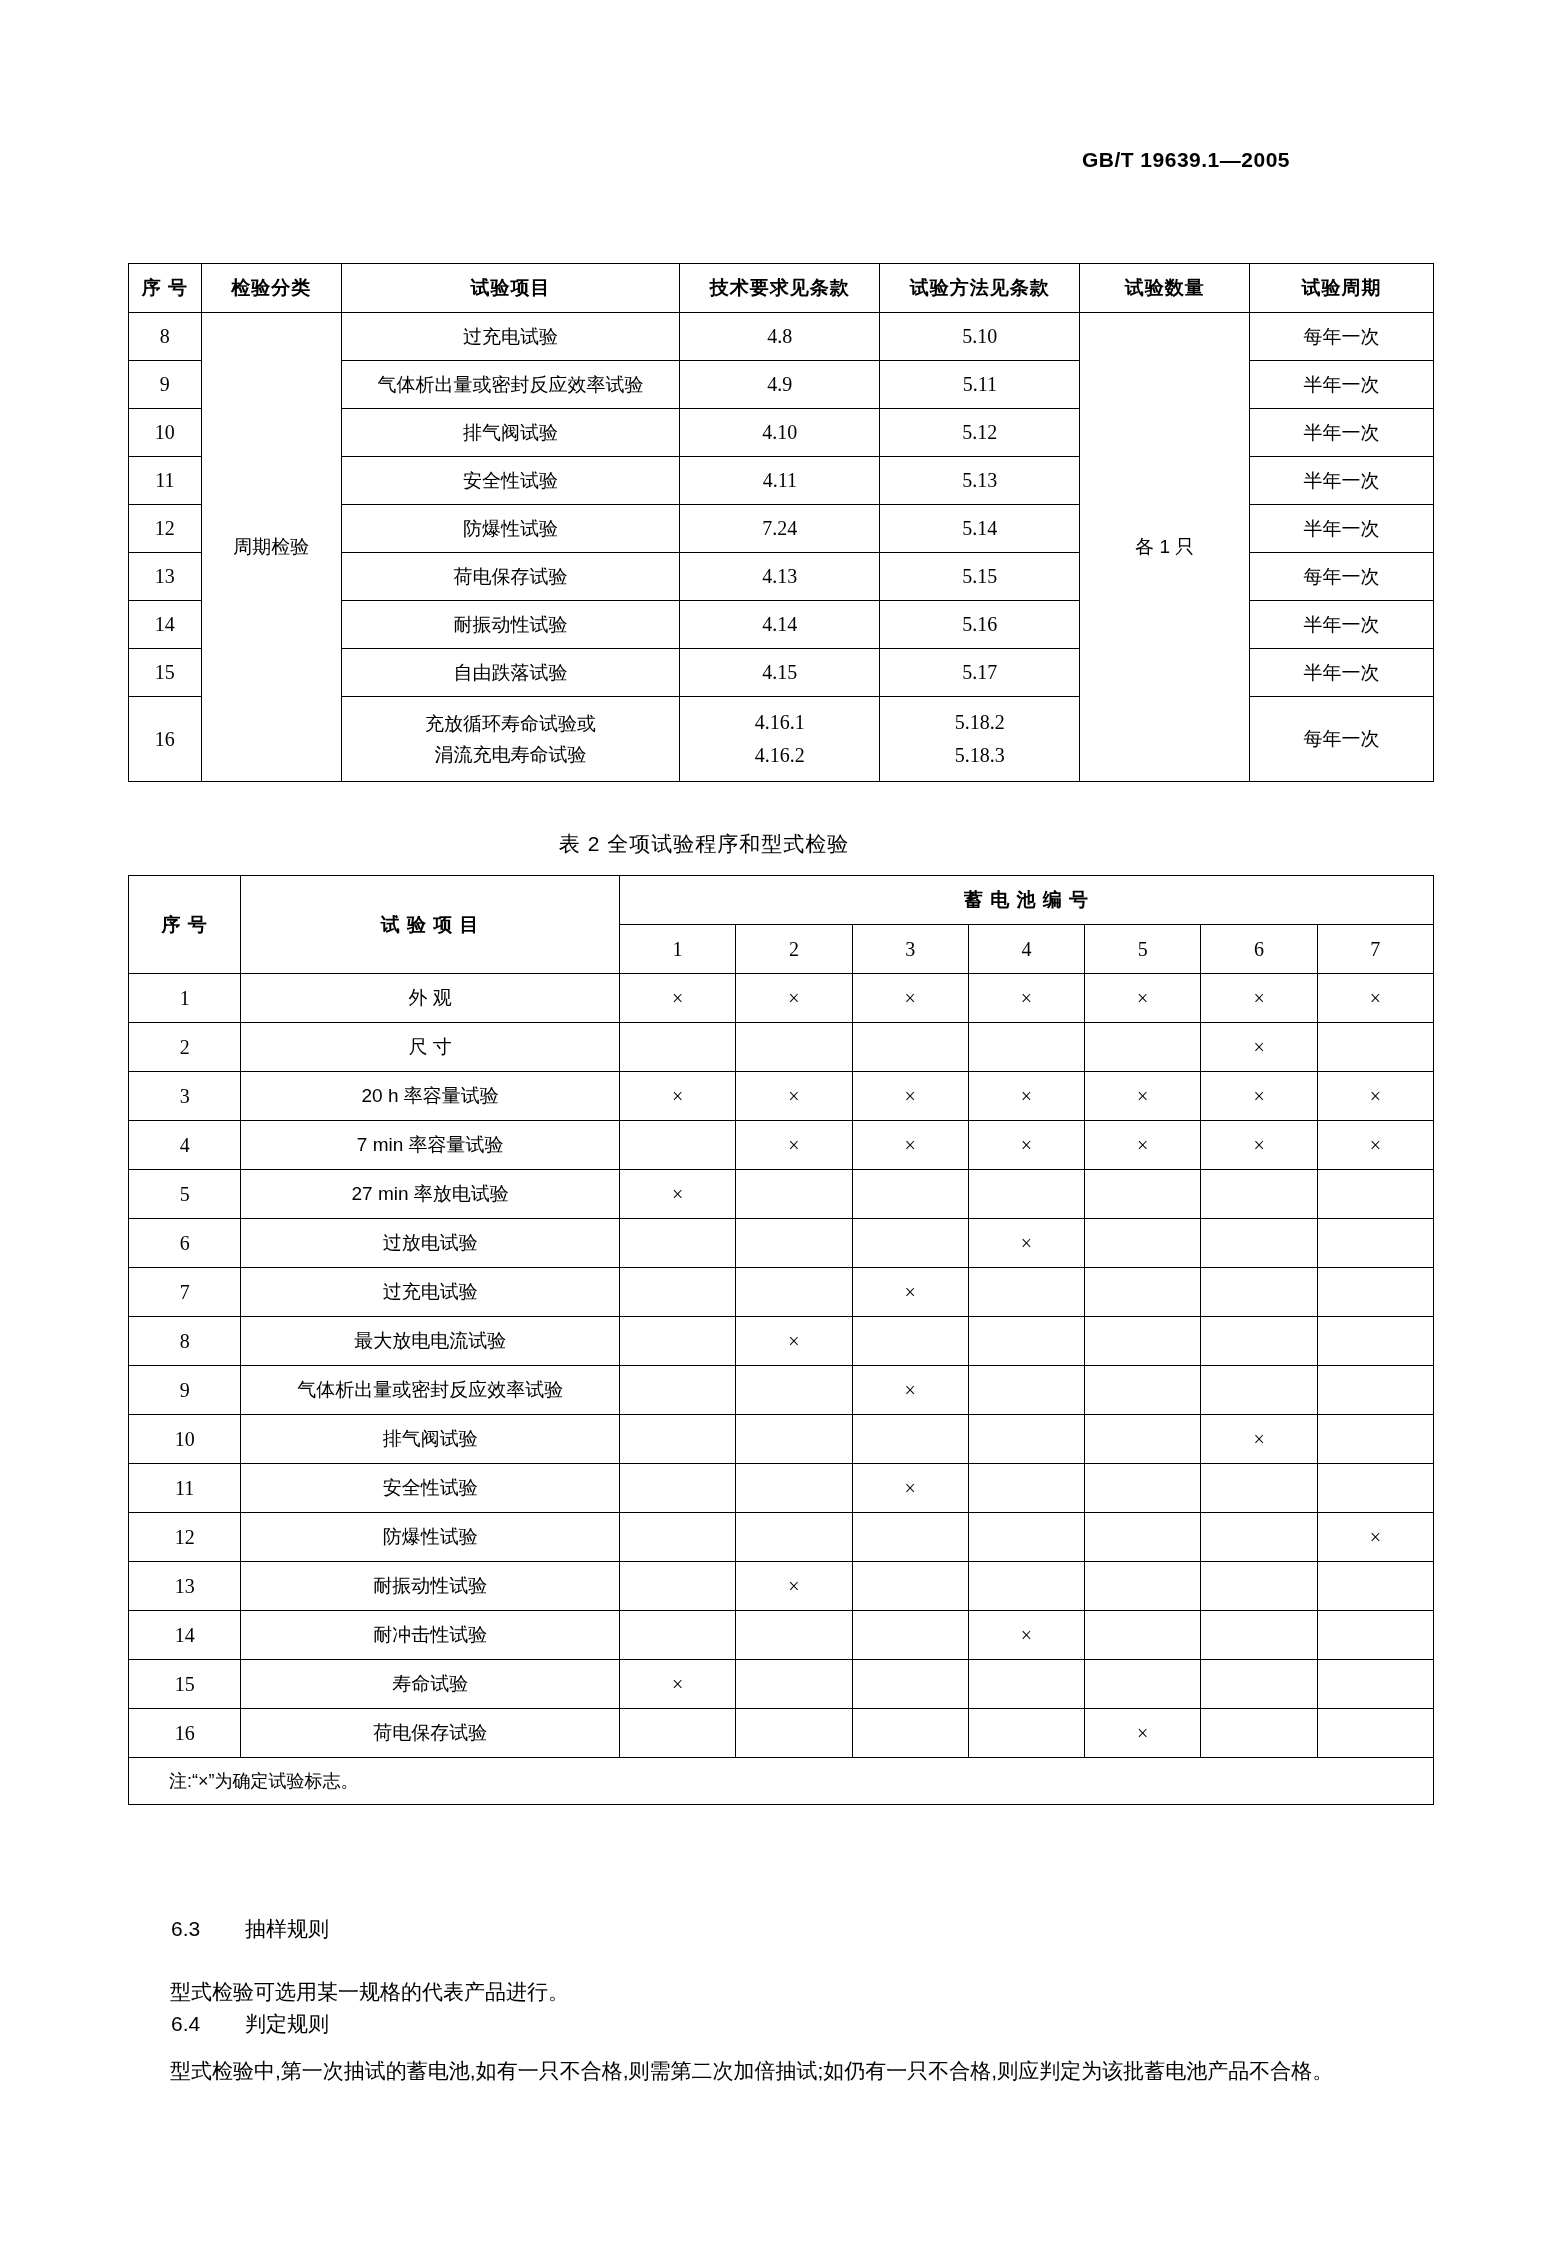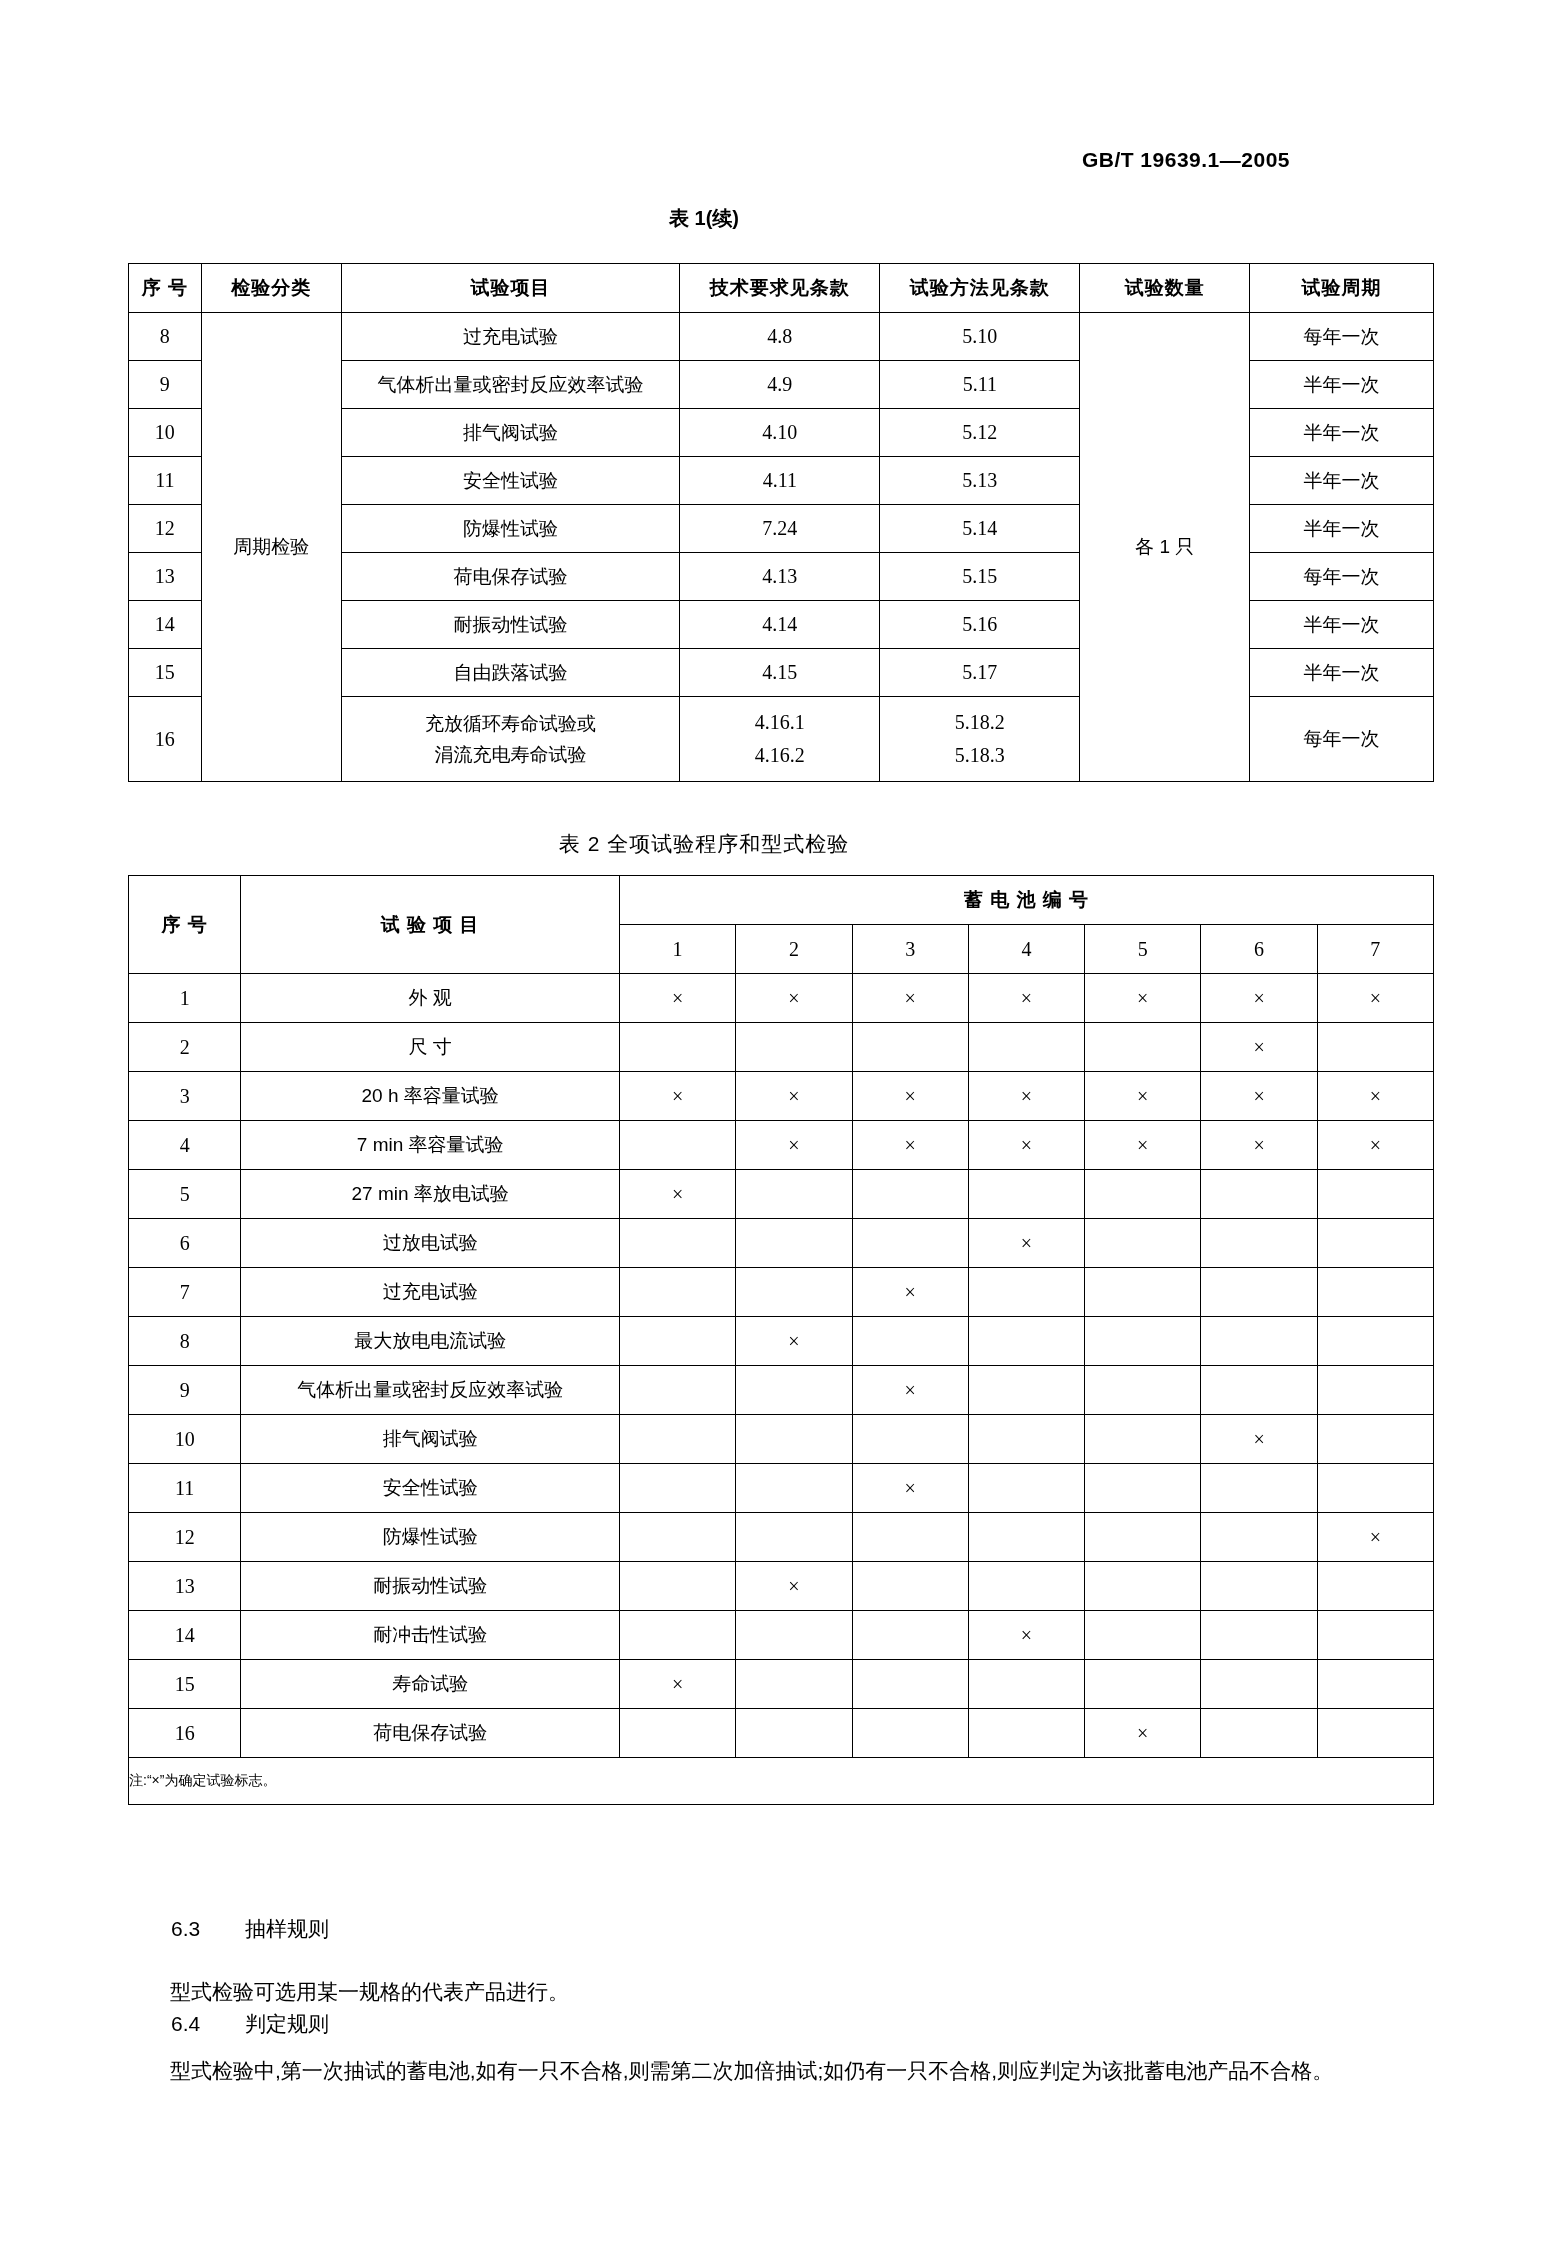--- a/index.html
+++ b/index.html
@@ -92,22 +92,23 @@
     font-weight:normal;
   }
   .t2 .hd { font-weight:bold; letter-spacing:1px; }
   .t2 .c-no { width:112px; }
   .t2 .c-item { width:380px; }
   .t2 .c-cell { width:116px; }
   .t2 .numcell { font-family:"Liberation Serif", serif; font-size:20px; }
   .t2 .mark { font-family:"Liberation Serif", serif; font-size:20px; }
   .t2 .note {
     text-align:left;
+    padding-left:40px;
     height:46px;
-    font-size:14px;
+    font-size:18px;
   }
   
   .sec {
     position:absolute;
     font-family:"Liberation Sans", sans-serif;
     font-size:21px;
   }
   .sec .num { display:inline-block; width:74px;margin-left:43px; }
   .para {
     position:absolute;
@@ -120,21 +121,20 @@
   #sec64 { left:128px; top:2010px; }
   #p64   { left:128px; top:2053px; width:1306px; text-indent:42px; }
 </style>
 </head>
 <body>
 
 <div class="page">
 
   <div class="std-no">GB/T 19639.1—2005</div>
 
-  <div class="tbl1-caption">表 1(续)</div>
 
   <table class="t1">
     <thead>
       <tr>
         <td class="c-no">序 号</td>
         <td class="c-cls">检验分类</td>
         <td class="c-item">试验项目</td>
         <td class="c-req">技术要求见条款</td>
         <td class="c-mth">试验方法见条款</td>
         <td class="c-qty">试验数量</td>

